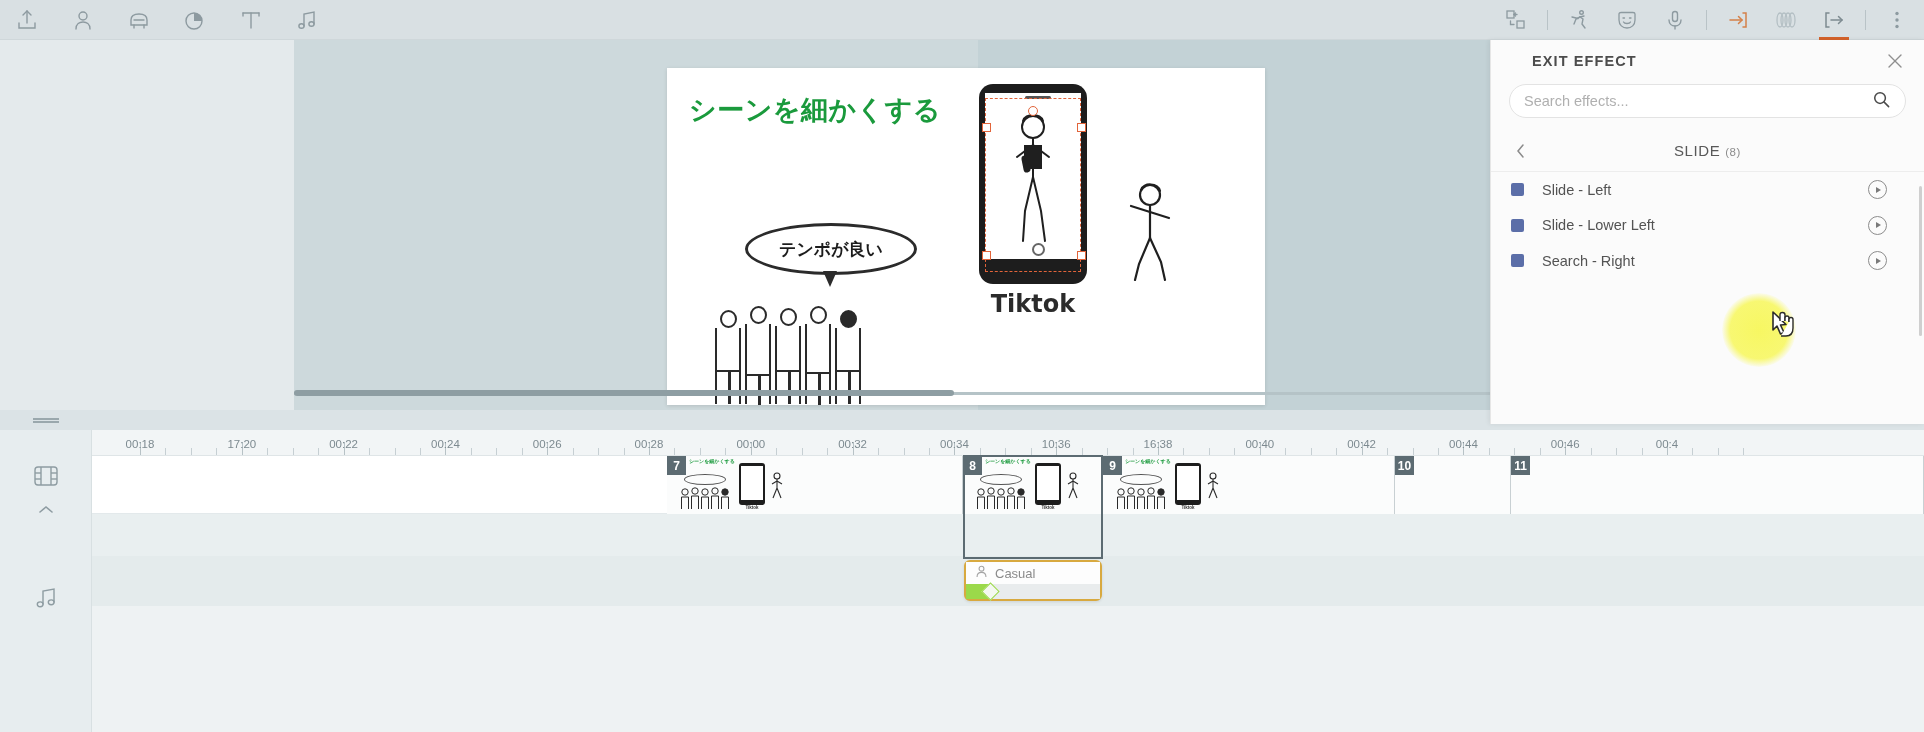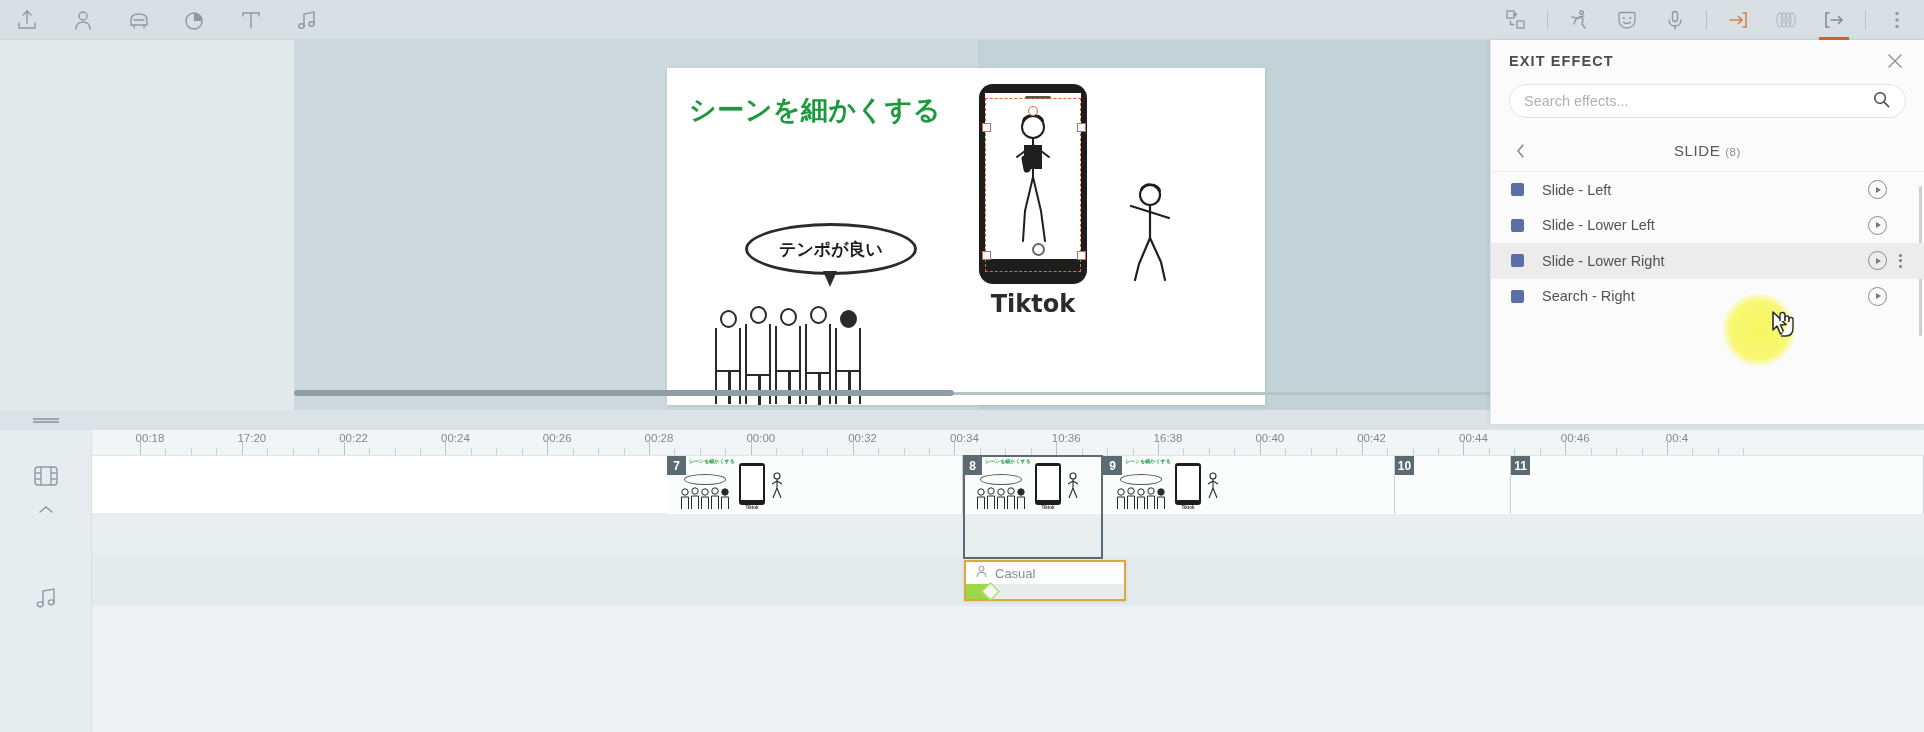--- a/index.html
+++ b/index.html
@@ -107,21 +107,21 @@
     position: absolute; right: 0; top: 40px; width: 434px; height: 384px;
     background: #fbfbfb;
     border-left: 1px solid #e6e6e6;
     box-shadow: -1px 0 5px rgba(0,0,0,0.07);
     z-index: 20;
   }
   .panel-head {
     height: 42px; display: flex; align-items: center; padding: 0 18px;
     justify-content: space-between;
   }
-  .panel-title { font-size: 14.5px; font-weight: bold; color: #4c4c4c; letter-spacing: 1.1px; }
+  .panel-title { font-size: 14.5px; font-weight: bold; color: #4c4c4c; letter-spacing: 1.1px; margin-left: 23px; }
   .panel-close { cursor: pointer; width: 22px; height: 22px; display:flex; align-items:center; justify-content:center; }
   .search-wrap { padding: 2px 18px 0 18px; }
   .search-box {
     height: 34px; border: 1px solid #e3e3e3; border-radius: 18px; background: #fff;
     display: flex; align-items: center; padding: 0 14px;
   }
   .search-box input {
     flex: 1; border: none; outline: none; font-size: 14.5px; color: #555;
     background: transparent; font-family: "Liberation Sans", sans-serif;
   }
@@ -168,21 +168,21 @@
   .tl-grip { position: absolute; left: 33px; top: 8px; width: 26px; height: 4px; }
   .tl-grip div { height: 1.5px; background: #9aa8ad; margin-bottom: 1.5px; }
   .ruler {
     position: absolute; left: 92px; top: 20px; right: 0; height: 26px;
     background: #f2f5f6; border-bottom: 1px solid #dfe5e7;
     overflow: hidden;
   }
   .tick { position: absolute; bottom: 0; width: 1px; background: #b7c2c6; }
   .tick.major { height: 13px; }
   .tick.minor { height: 7px; background: #c6cfd3; }
-  .tick-label { position: absolute; top: 2px; font-size: 11.5px; color: #7d8a90; transform: translateX(-50%); white-space: nowrap; margin-left: 10px; }
+  .tick-label { position: absolute; top: 8px; font-size: 11.5px; color: #7d8a90; transform: translateX(-50%); white-space: nowrap; }
 
   .track-head { position: absolute; left: 0; top: 20px; width: 92px; bottom: 0; background: #e7edef; border-right: 1px solid #d8e0e2; }
   .th-video { position: absolute; left: 0; top: 18px; width: 92px; height: 90px; display:flex; flex-direction: column; align-items: center; gap: 8px; padding-top: 14px; }
   .th-audio { position: absolute; left: 0; top: 150px; width: 92px; height: 40px; display:flex; align-items:center; justify-content:center; }
 
   .track-area { position: absolute; left: 92px; top: 46px; right: 0; height: 276px; background: #eef2f3; }
   .video-track { position: absolute; left: 0; top: 0; right: 0; height: 58px; background: #ffffff; border-bottom: 1px solid #e3e9eb; }
   .subtrack { position: absolute; left: 0; top: 58px; right: 0; height: 42px; background: #e9eff0; }
   .audio-track { position: absolute; left: 0; top: 100px; right: 0; height: 50px; background: #e4ebec; }
   .rest-track { position: absolute; left: 0; top: 150px; right: 0; bottom: 0; background: #eef2f3; }
@@ -471,32 +471,20 @@
             <span></span>
           </div>
         </div>
         <div class="fx-row">
           <div class="fx-swatch" style="background: rgb(91, 110, 168);"></div>
           <div class="fx-label">Slide - Lower Left</div>
           <div class="fx-play">
             <i></i>
           </div>
           <div class="fx-more hidden">
-            <span></span>
-            <span></span>
-            <span></span>
-          </div>
-        </div>
-        <div class="fx-row hovered">
-          <div class="fx-swatch" style="background: rgb(91, 110, 168);"></div>
-          <div class="fx-label">Slide - Lower Right</div>
-          <div class="fx-play">
-            <i></i>
-          </div>
-          <div class="fx-more">
             <span></span>
             <span></span>
             <span></span>
           </div>
         </div>
         <div class="fx-row">
           <div class="fx-swatch" style="background: rgb(91, 110, 168);"></div>
           <div class="fx-label">Search - Right</div>
           <div class="fx-play">
             <i></i>
@@ -726,21 +714,21 @@
             <div class="clip-num">10</div>
           </div>
           <div class="clip" style="left: 1419px; width: 413px;">
             <div class="clip-num">11</div>
           </div>
         </div>
       <div class="subtrack"></div>
       <div class="audio-track"></div>
       <div class="rest-track"></div>
     <div class="selected-clip" style="left: 871px; width: 140px;"></div>
-        <div class="casual-box" style="left: 872px; top: 104px; width: 162px;">
+        <div class="casual-box" style="left: 872px; top: 104px; width: 138px; border-radius: 6px;">
           <div class="casual-head">
             <span><svg width="13" height="13" viewBox="0 0 14 14" fill="none" stroke="#a5a5a5" stroke-width="1.2">
                 <circle cx="7" cy="4" r="2.6"></circle>
                 <path d="M2.2 13 C2.2 9.6 4.4 8 7 8 C9.6 8 11.8 9.6 11.8 13"></path>
               </svg></span>
             <span class="casual-label">Casual</span>
           </div>
           <div class="casual-bar">
             <div class="casual-fill"></div>
             <div class="casual-knob"></div>

